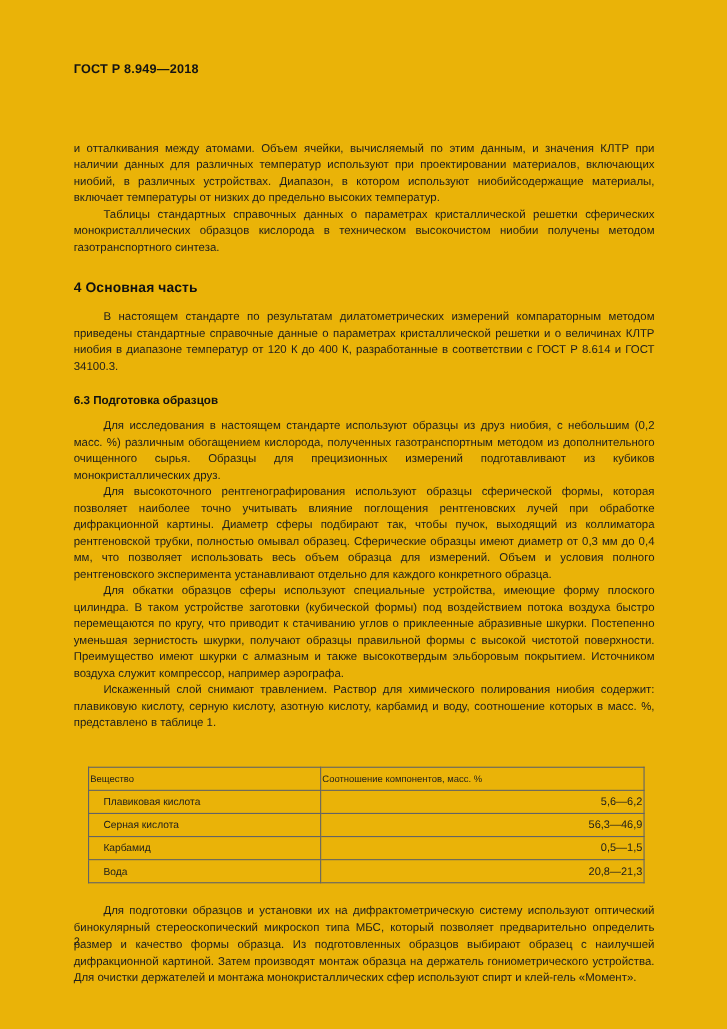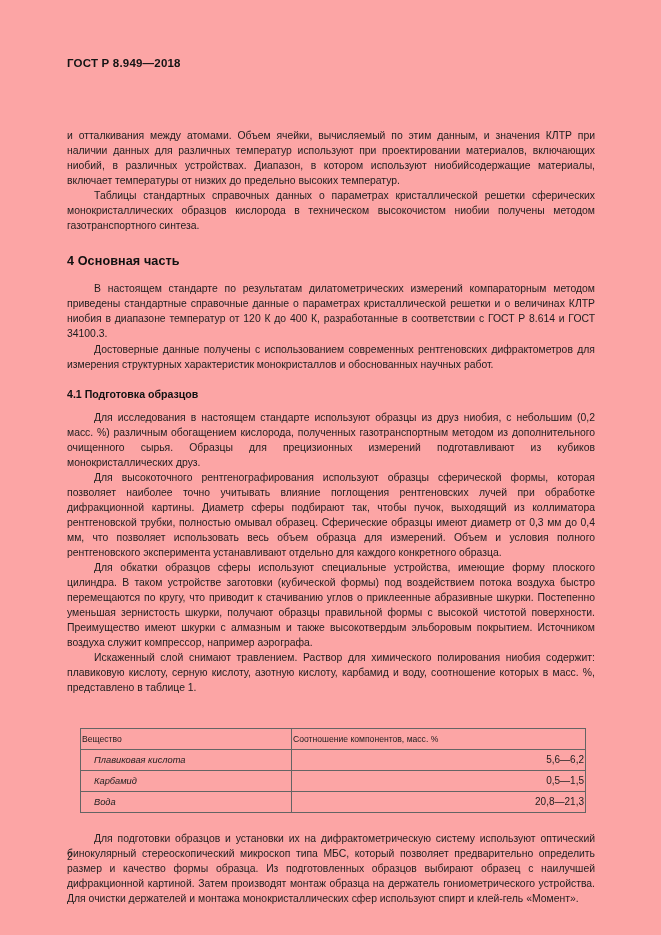--- a/index.html
+++ b/index.html
@@ -9,21 +9,21 @@
     background: #ffffff;
   }
   body {
     font-family: "Liberation Sans", sans-serif;
     color: #1a1a1a;
   }
   .page {
     position: relative;
     width: 661px;
     height: 935px;
-    background: #fca5a5;
+    background: #eab308;
     overflow: hidden;
     box-sizing: border-box;
   }
   .page-header {
     position: absolute;
     top: 57px;
     left: 67px;
     font-size: 11.5px;
     font-weight: bold;
     letter-spacing: 0.2px;
@@ -95,21 +95,20 @@
     box-sizing: border-box;
   }
   table.data-table th {
     text-align: left;
     font-size: 8.6px;
   }
   table.data-table td.substance {
     text-align: left;
     padding-left: 13px;
     font-size: 9.3px;
-    font-style: italic;
   }
   table.data-table td.ratio {
     text-align: right;
     font-size: 10px;
   }
   table.data-table col.c1 { width: 211px; }
   table.data-table col.c2 { width: 294px; }
 
   .sp-table-bot { height: 18px; }
 
@@ -133,24 +132,23 @@
     <p class="body-par no-indent">и отталкивания между атомами. Объем ячейки, вычисляемый по этим данным, и значения КЛТР при наличии данных для различных температур используют при проектировании материалов, включающих ниобий, в различных устройствах. Диапазон, в котором используют ниобийсодержащие материалы, включает температуры от низких до предельно высоких температур.</p>
 
     <p class="body-par">Таблицы стандартных справочных данных о параметрах кристаллической решетки сферических монокристаллических образцов кислорода в техническом высокочистом ниобии получены методом газотранспортного синтеза.</p>
 
     <div class="sp-sec-top"></div>
     <h2 class="sec-title">4  Основная часть</h2>
     <div class="sp-sec-bot"></div>
 
     <p class="body-par">В настоящем стандарте по результатам дилатометрических измерений компараторным методом приведены стандартные справочные данные о параметрах кристаллической решетки и о величинах КЛТР ниобия в диапазоне температур от 120 К до 400 К, разработанные в соответствии с ГОСТ Р 8.614 и ГОСТ 34100.3.</p>
 
-    <p class="body-par">Достоверные данные получены с использованием современных рентгеновских дифрактометров для измерения структурных характеристик монокристаллов и обоснованных научных работ.</p>
 
     <div class="sp-sub-top"></div>
-    <h3 class="sub-title">4.1  Подготовка образцов</h3>
+    <h3 class="sub-title">6.3  Подготовка образцов</h3>
     <div class="sp-sub-bot"></div>
 
     <p class="body-par">Для исследования в настоящем стандарте используют образцы из друз ниобия, с небольшим (0,2 масс. %) различным обогащением кислорода, полученных газотранспортным методом из дополнительного очищенного сырья. Образцы для прецизионных измерений подготавливают из кубиков монокристаллических друз.</p>
 
     <p class="body-par">Для высокоточного рентгенографирования используют образцы сферической формы, которая позволяет наиболее точно учитывать влияние поглощения рентгеновских лучей при обработке дифракционной картины. Диаметр сферы подбирают так, чтобы пучок, выходящий из коллиматора рентгеновской трубки, полностью омывал образец. Сферические образцы имеют диаметр от 0,3 мм до 0,4 мм, что позволяет использовать весь объем образца для измерений. Объем и условия полного рентгеновского эксперимента устанавливают отдельно для каждого конкретного образца.</p>
 
     <p class="body-par">Для обкатки образцов сферы используют специальные устройства, имеющие форму плоского цилиндра. В таком устройстве заготовки (кубической формы) под воздействием потока воздуха быстро перемещаются по кругу, что приводит к стачиванию углов о приклеенные абразивные шкурки. Постепенно уменьшая зернистость шкурки, получают образцы правильной формы с высокой чистотой поверхности. Преимущество имеют шкурки с алмазным и также высокотвердым эльборовым покрытием. Источником воздуха служит компрессор, например аэрографа.</p>
 
     <p class="body-par">Искаженный слой снимают травлением. Раствор для химического полирования ниобия содержит: плавиковую кислоту, серную кислоту, азотную кислоту, карбамид и воду, соотношение которых в масс. %, представлено в таблице 1.</p>
 
@@ -167,20 +165,24 @@
           <th>Вещество</th>
           <th>Соотношение компонентов, масс. %</th>
         </tr>
       </thead>
       <tbody>
         <tr>
           <td class="substance">Плавиковая кислота</td>
           <td class="ratio">5,6—6,2</td>
         </tr>
         <tr>
+          <td class="substance">Серная кислота</td>
+          <td class="ratio">56,3—46,9</td>
+        </tr>
+        <tr>
           <td class="substance">Карбамид</td>
           <td class="ratio">0,5—1,5</td>
         </tr>
         <tr>
           <td class="substance">Вода</td>
           <td class="ratio">20,8—21,3</td>
         </tr>
       </tbody>
     </table>
 

